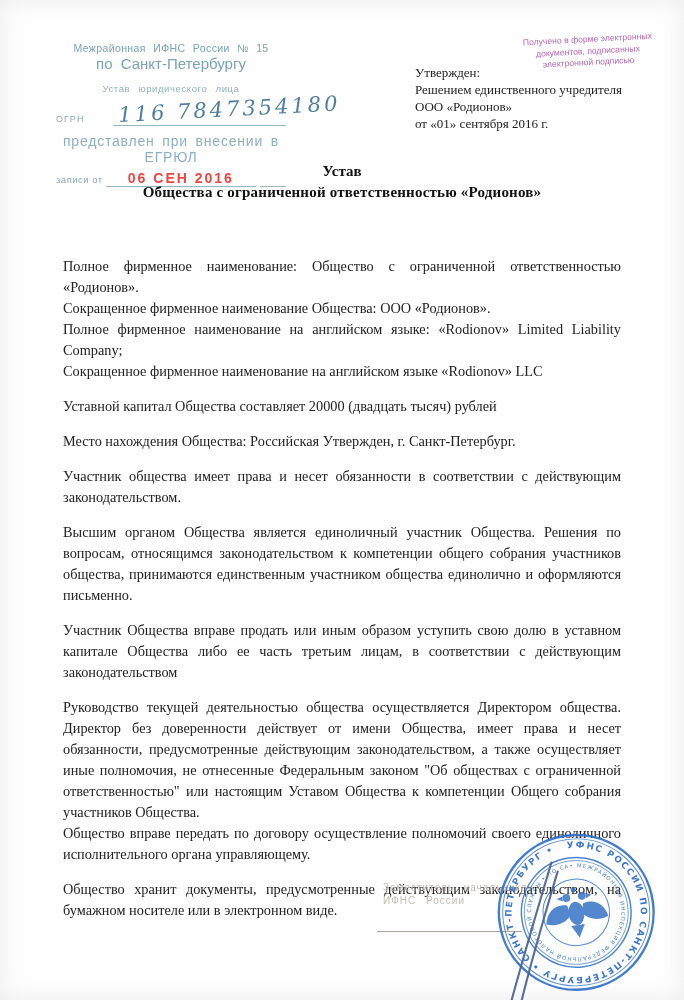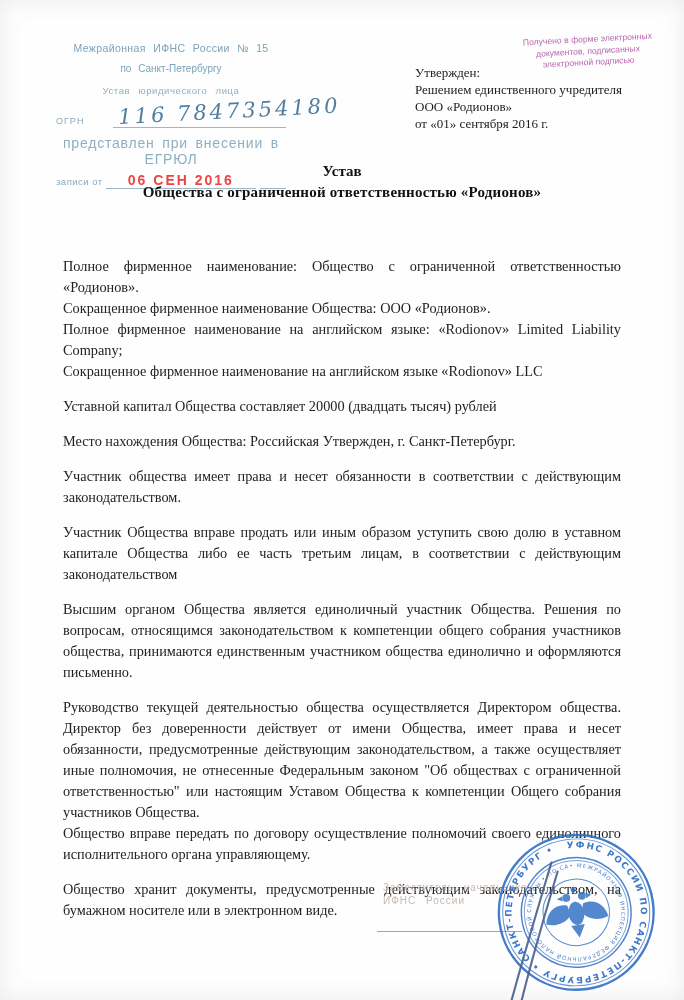--- a/index.html
+++ b/index.html
@@ -7,21 +7,21 @@
     position:relative;width:684px;height:1000px;background:#fefefe;
     font-family:"Liberation Serif", serif;overflow:hidden;
     box-shadow:inset 0 0 22px rgba(110,110,110,0.13);
   }
   
   .reg-stamp{
     position:absolute;left:56px;top:42px;width:230px;text-align:center;
     color:#7ca3b8;font-family:"Liberation Sans", sans-serif;
   }
   .rs-l1{font-size:10.5px;word-spacing:4px;letter-spacing:0.4px;}
-  .rs-l2{font-size:10px;word-spacing:4px;margin-top:9px;}
+  .rs-l2{font-size:15px;word-spacing:4px;margin-top:1px;}
   .rs-l3{font-size:9.5px;margin-top:11px;word-spacing:5px;letter-spacing:0.6px;color:#8fb0c1;}
   .rs-ogrn{margin-top:6px;text-align:left;display:flex;align-items:flex-end;height:26px;gap:27px;}
   .rs-ogrn-label{font-size:9px;color:#8aabbd;letter-spacing:1px;padding-bottom:2px;}
   .rs-ogrn-rule{flex:1;border-bottom:1.2px solid #9bb8c7;margin-left:2px;position:relative;height:26px;}
   .rs-ogrn-value{
     position:absolute;left:6px;bottom:-2px;white-space:nowrap;
     font-family:"DejaVu Serif", serif;font-style:italic;font-size:21px;
     color:#517e9e;letter-spacing:3px;transform:rotate(-3deg);transform-origin:left bottom;
   }
   .rs-l5{font-size:14px;margin-top:7px;letter-spacing:0.8px;word-spacing:3px;color:#8fb0c1;}
@@ -107,22 +107,22 @@
   </div>
 
   <div class="bodytext">
     <p>Полное фирменное наименование: Общество с ограниченной ответственностью «Родионов».
 Сокращенное фирменное наименование Общества: ООО «Родионов».
 Полное фирменное наименование на английском языке: «Rodionov» Limited Liability Company;
 Сокращенное фирменное наименование на английском языке «Rodionov» LLC</p>
     <p>Уставной капитал Общества составляет 20000 (двадцать тысяч) рублей</p>
     <p>Место нахождения Общества: Российская Утвержден, г. Санкт-Петербург.</p>
     <p>Участник общества имеет права и несет обязанности в соответствии с действующим законодательством.</p>
+    <p>Высшим органом Общества является единоличный участник Общества. Решения по вопросам, относящимся законодательством к компетенции общего собрания участников общества, принимаются единственным участником общества единолично и оформляются письменно.</p>
     <p>Участник Общества вправе продать или иным образом уступить свою долю в уставном капитале Общества либо ее часть третьим лицам, в соответствии с действующим законодательством</p>
-    <p>Высшим органом Общества является единоличный участник Общества. Решения по вопросам, относящимся законодательством к компетенции общего собрания участников общества, принимаются единственным участником общества единолично и оформляются письменно.</p>
     <p>Руководство текущей деятельностью общества осуществляется Директором общества. Директор без доверенности действует от имени Общества, имеет права и несет обязанности, предусмотренные действующим законодательством, а также осуществляет иные полномочия, не отнесенные Федеральным законом "Об обществах с ограниченной ответственностью" или настоящим Уставом Общества к компетенции Общего собрания участников Общества.
 Общество вправе передать по договору осуществление полномочий своего единоличного исполнительного органа управляющему.</p>
     <p>Общество хранит документы, предусмотренные действующим законодательством, на бумажном носителе или в электронном виде.</p>
   </div>
 
   <div class="official">
     <div>Заместитель начальника</div>
     <div>ИФНС России</div>
   </div>
   <div class="sign-line"></div>

